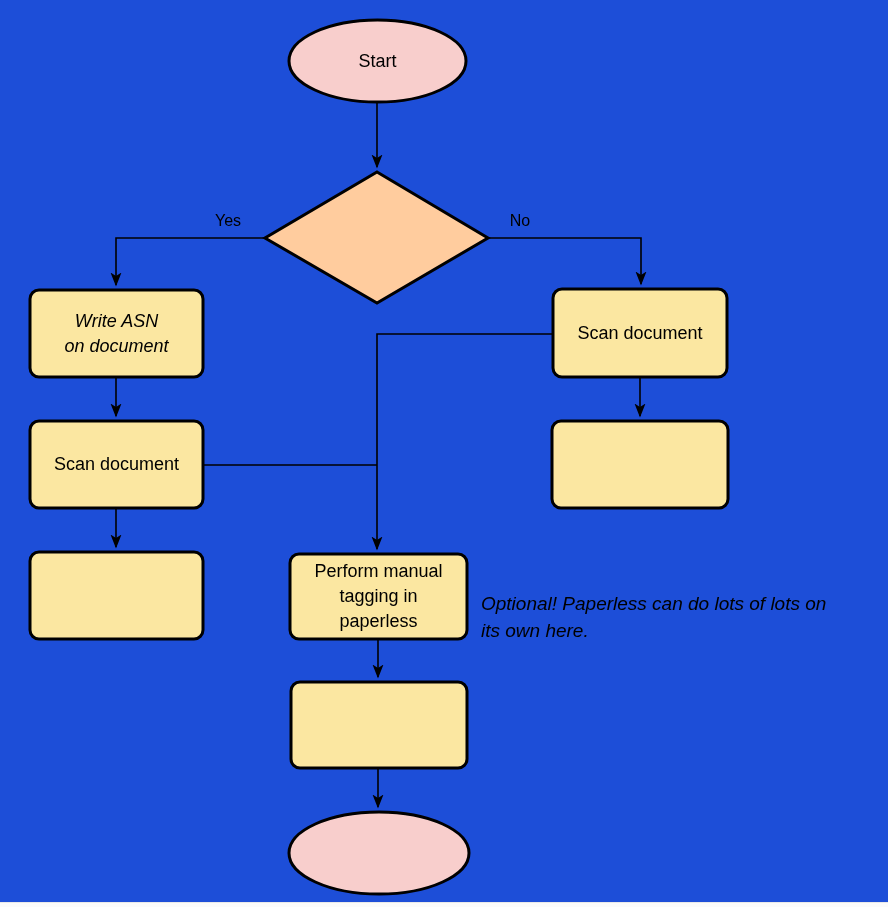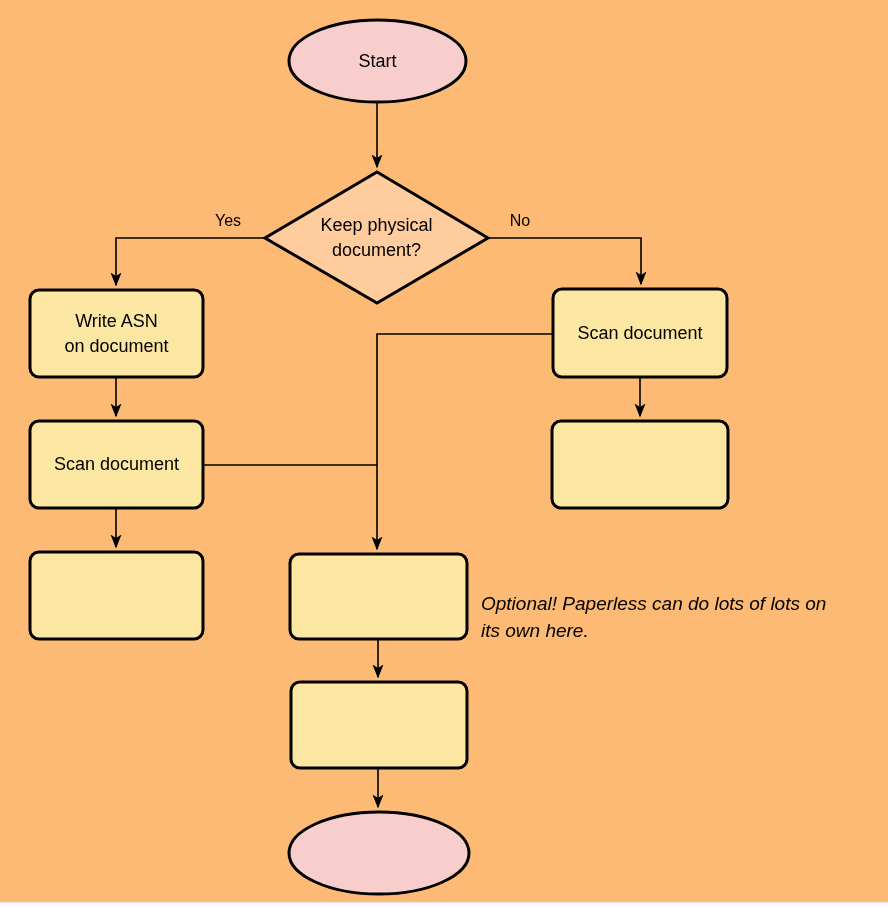--- a/index.html
+++ b/index.html
@@ -1,21 +1,21 @@
 <!DOCTYPE html>
 <html><head>
 <meta charset="utf-8">
 <style>
   * { margin: 0; padding: 0; box-sizing: border-box; }
   html, body { background: #ffffff; }
   #stage {
     position: relative;
     width: 888px;
     height: 907px;
-    background: #fdba74;
+    background: #1d4ed8;
     font-family: "Liberation Sans", "DejaVu Sans", sans-serif;
     overflow: hidden;
   }
   #diagram-svg { position: absolute; left: 0; top: 0; }
   .node-label {
     position: absolute;
     display: flex;
     align-items: center;
     justify-content: center;
     text-align: center;
@@ -85,26 +85,27 @@
       <rect x="30" y="552" width="173" height="87" rx="9" fill="#FBE7A1"></rect>
       <rect x="553" y="289" width="174" height="88" rx="9" fill="#FBE7A1"></rect>
       <rect x="552" y="421" width="176" height="87" rx="9" fill="#FBE7A1"></rect>
       <rect x="290" y="554" width="177" height="85" rx="9" fill="#FBE7A1"></rect>
       <rect x="291" y="682" width="176" height="86" rx="9" fill="#FBE7A1"></rect>
       <ellipse cx="379" cy="853" rx="90" ry="41" fill="#F8CECC"></ellipse>
     </g>
   </svg>
 
   <div class="node-label" style="left:288px; top:20px;  width:179px; height:82px;">Start</div>
-  <div class="node-label" style="left:265px; top:172px; width:223px; height:131px;">Keep physical
-document?</div>
-  <div class="node-label" style="left:30px;  top:290px; width:173px; height:87px;">Write ASN
+  <div class="node-label" style="left:30px;  top:290px; width:173px; height:87px;font-style:italic;">Write ASN
 on document</div>
   <div class="node-label" style="left:30px;  top:421px; width:173px; height:87px;">Scan document</div>
   <div class="node-label" style="left:553px; top:289px; width:174px; height:88px;">Scan document</div>
+  <div class="node-label" style="left:290px; top:554px; width:177px; height:85px;">Perform manual
+tagging in
+paperless</div>
 
   <div class="edge-label" style="left:203px; top:212px; width:50px;">Yes</div>
   <div class="edge-label" style="left:496px; top:212px; width:48px;text-align:center;">No</div>
 
   <div class="note-text">Optional! Paperless can do lots of lots on
 its own here.</div>
 
   <div class="page-bottom-edge"></div>
 </div>
 

